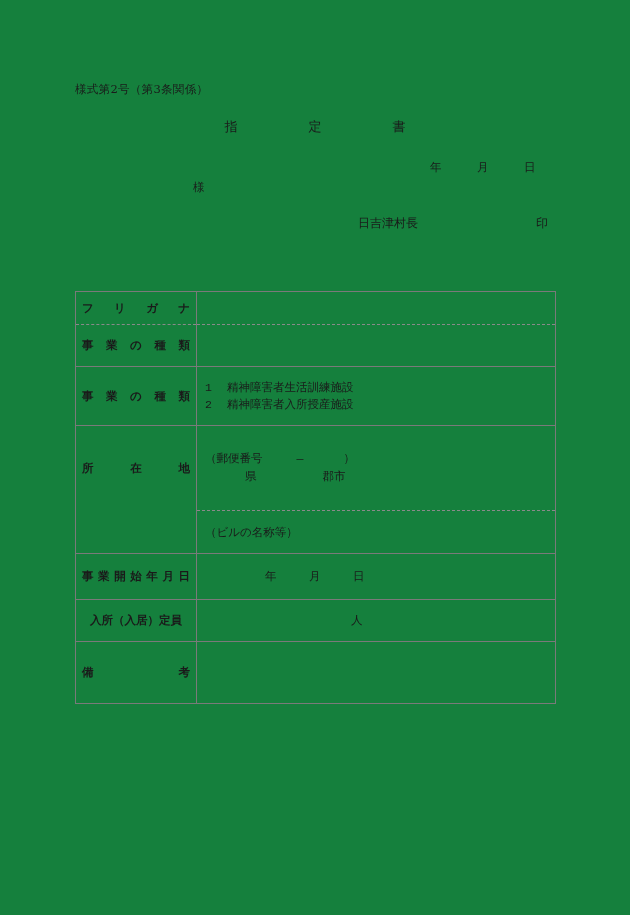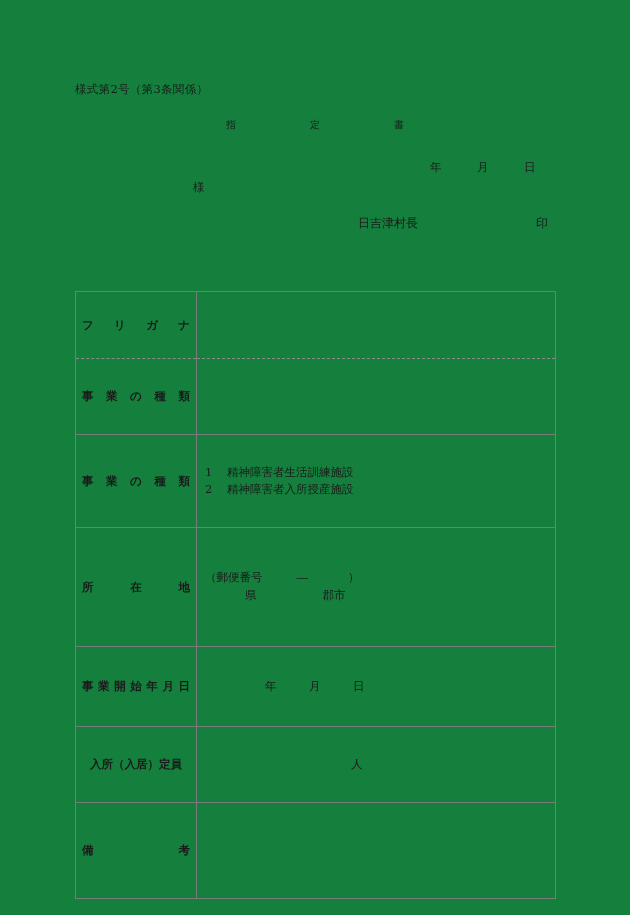--- a/index.html
+++ b/index.html
@@ -31,21 +31,21 @@
     letter-spacing: 0.3px;
     white-space: nowrap;
   }
 
   .doc-title {
     position: absolute;
     left: 0;
     right: 0;
     top: 118px;
     text-align: center;
-    font-size: 10px;
+    font-size: 13px;
     white-space: nowrap;
   }
   .doc-title .ch {
     display: inline-block;
     width: 84px;
     text-align: center;
   }
 
   .date-line {
     position: absolute;
@@ -116,21 +116,22 @@
     padding: 0;
     vertical-align: middle;
   }
   .form-table td.label {
     width: 108px;
     text-align: center;
     padding: 0 6px;
     font-weight: bold;
   }
   .form-table td.value {
-    padding: 22px 8px;
+    padding: 5px 8px;
+    font-family: Liberation Mono, monospace;
   }
 
   
   .spread {
     display: block;
     text-align: justify;
     text-align-last: justify;
     text-justify: inter-character;
     white-space: nowrap;
   }
@@ -232,20 +233,26 @@
           <span class="spread">所在地</span>
         </td>
         <td class="value h-addr-main b-dashed-bottom">
           <div class="addr-block">
             <div><span>（郵便番号</span><span class="zip-gap"></span><span>―</span><span class="zip-gap2"></span><span>）</span></div>
             <div class="ln2"><span>県</span><span class="ken-gap"></span><span>郡市</span></div>
           </div>
         </td>
       </tr>
 
+      <tr>
+        <td class="label h-addr-bldg b-none-top"></td>
+        <td class="value h-addr-bldg b-dashed-top">
+          <span>（ビルの名称等）</span>
+        </td>
+      </tr>
 
       <tr>
         <td class="label h-start">
           <span class="spread">事業開始年月日</span>
         </td>
         <td class="value h-start">
           <div class="date-blanks"><span class="seg">年</span><span class="seg">月</span><span>日</span></div>
         </td>
       </tr>
 

